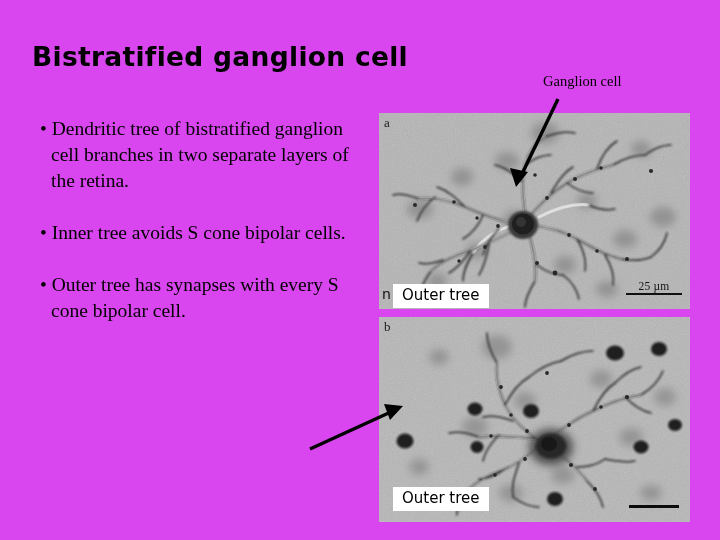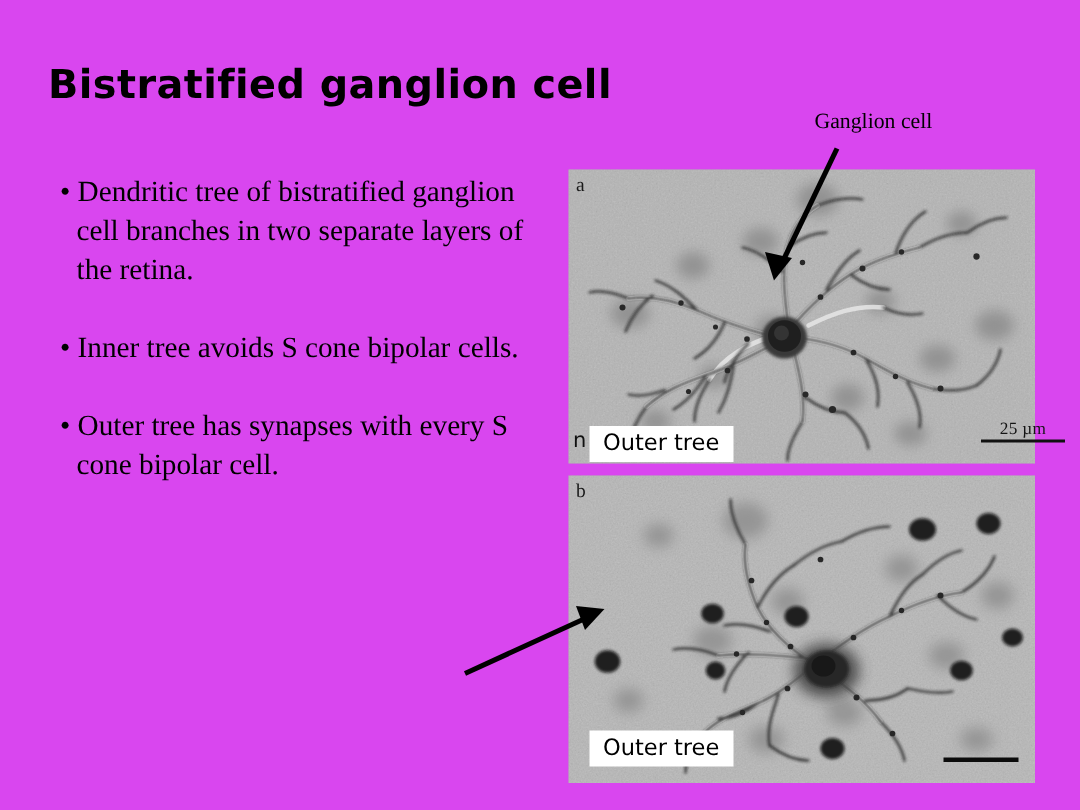--- a/index.html
+++ b/index.html
@@ -86,21 +86,21 @@
     left: 382px;
     top: 286px;
     font-family: "DejaVu Sans", "Liberation Sans", sans-serif;
     font-size: 14px;
     color: #101010;
   }
 
   
   #scalebar-a {
     position: absolute;
-    left: 654px;
+    left: 626px;
     top: 280px;
     text-align: center;
   }
   #scalebar-a .sb-text {
     font-family: "Liberation Serif", "DejaVu Serif", serif;
     font-size: 11.5px;
     color: #141414;
     letter-spacing: 0.2px;
     white-space: nowrap;
   }

